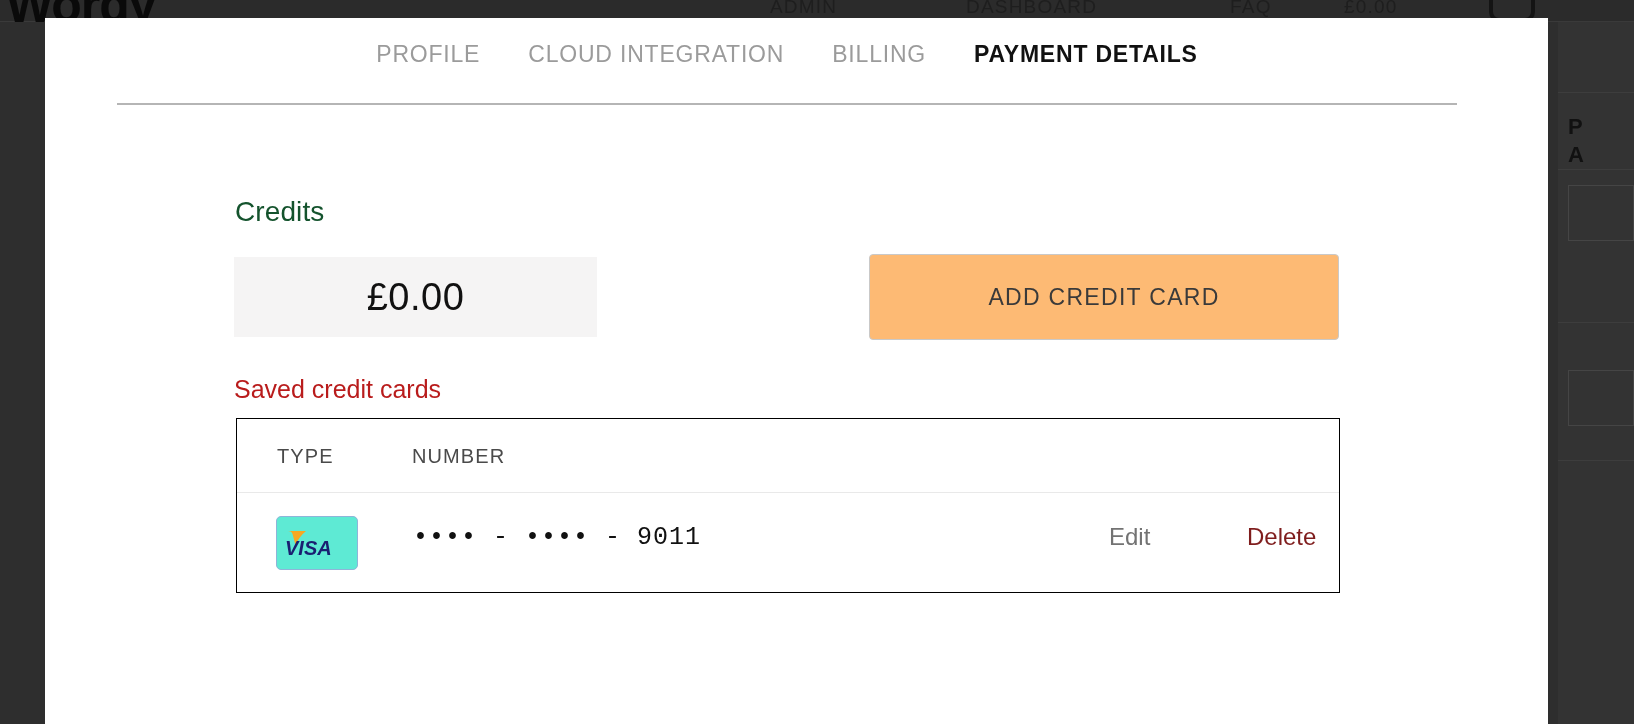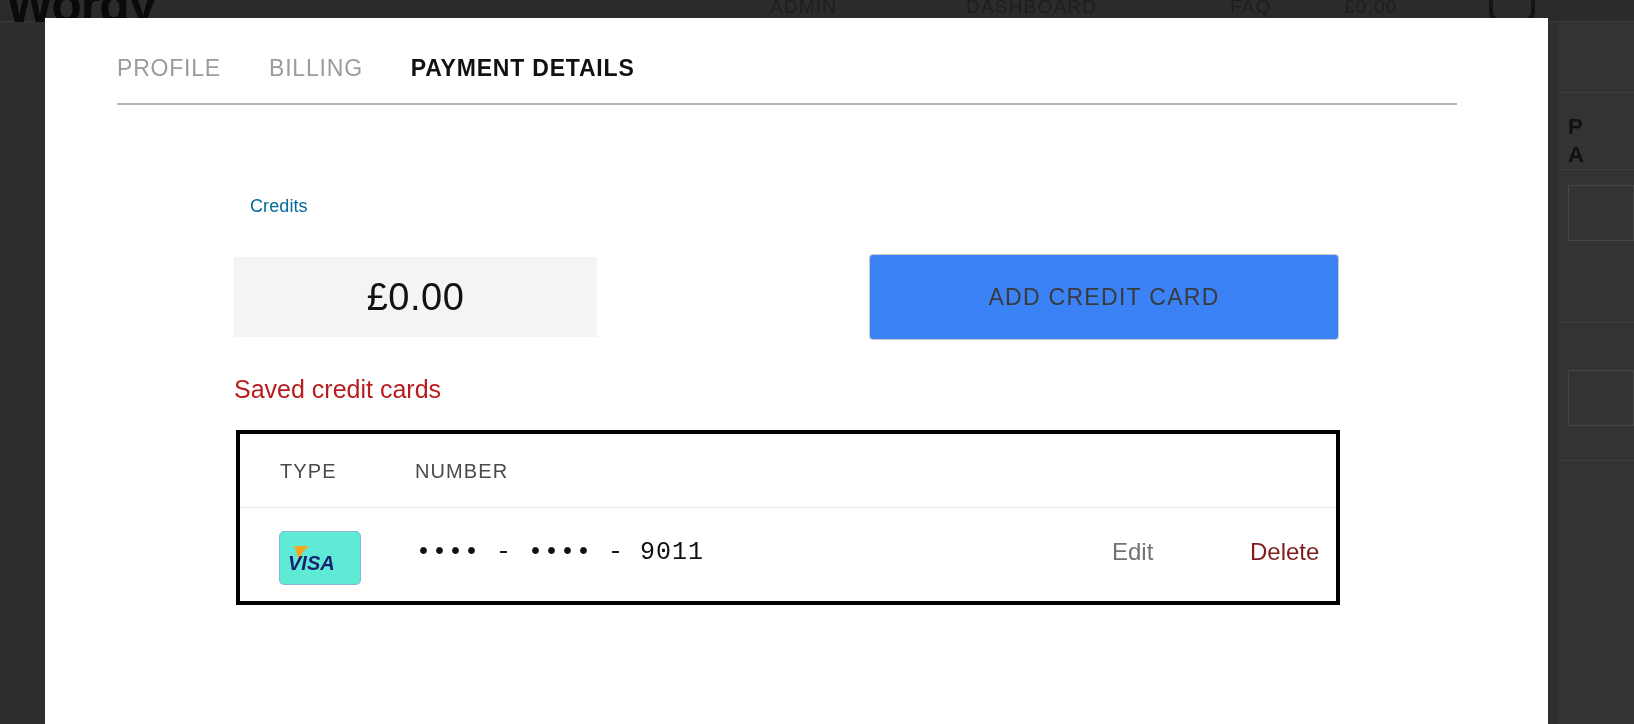--- a/index.html
+++ b/index.html
@@ -77,73 +77,73 @@
   #modal{
     position:absolute;
     left:45px; top:18px;
     width:1503px; height:706px;
     background:#ffffff;
     overflow:hidden;
   }
 
   
   #tabbar{
-    position:absolute; left:72px; top:35px; width:1340px;
-    display:flex; align-items:flex-end;
+    position:absolute; left:72px; top:21px; width:1340px;
+    display:flex; align-items:flex-end;justify-content:center;
   }
   .tab{
     font-size:23px;
     letter-spacing:0.8px;
     color:#9b9b9b;
     white-space:nowrap;
     margin-right:48px;
     line-height:30px;
     cursor:pointer;
   }
   .tab.active{ color:#111111; font-weight:700; margin-right:0; }
   #tab-underline{
     position:absolute; left:72px; top:85px; width:1340px; height:2px;
     background:#b5b5b5;
   }
 
   
   #credits-label{
-    position:absolute; left:205px; top:178px;
-    font-size:18px; color:#0369a1; letter-spacing:0.1px;
+    position:absolute; left:190px; top:178px;
+    font-size:28px; color:#14532d; letter-spacing:0.1px;
   }
   #credits-box{
     position:absolute; left:189px; top:239px;
     width:363px; height:80px;
     background:#f5f4f4;
     display:flex; align-items:center; justify-content:center;
   }
   #credits-amount{
     font-size:38px; color:#111111; letter-spacing:0.5px;
   }
 
   #add-card-btn{
     position:absolute; left:824px; top:236px;
     width:470px; height:86px;
-    background:#3b82f6;
+    background:#fdba74;
     border:1px solid #c9c9c9;
     border-radius:4px;
     display:flex; align-items:center; justify-content:center;
     font-size:23px; letter-spacing:1.3px; color:#3a3a3a;
     cursor:pointer;
   }
 
   
   #saved-label{
     position:absolute; left:189px; top:357px;
     font-size:25px; color:#b91c1c;
   }
   #cards-table{
-    position:absolute; left:191px; top:412px;
+    position:absolute; left:191px; top:400px;
     width:1104px; height:175px;
-    border:4px solid #000000;
+    border:1px solid #000000;
     background:#fff;
   }
   #table-head{
     position:relative; height:74px;
     border-bottom:1px solid #e9e9e9;
   }
   .th{
     position:absolute; top:26px;
     font-size:20px; letter-spacing:1.1px; color:#4a4a4a;
   }
@@ -202,20 +202,21 @@
     <div id="bg-right-sep"></div>
     <div id="bg-right-field2"></div>
     <div id="bg-right-sep2"></div>
   </div>
 </div>
 
 <div id="modal">
 
   <div id="tabbar">
     <div class="tab">PROFILE</div>
+    <div class="tab">CLOUD INTEGRATION</div>
     <div class="tab">BILLING</div>
     <div class="tab active">PAYMENT DETAILS</div>
   </div>
   <div id="tab-underline"></div>
 
   <div id="credits-label">Credits</div>
 
   <div id="credits-box">
     <span id="credits-amount">£0.00</span>
   </div>

